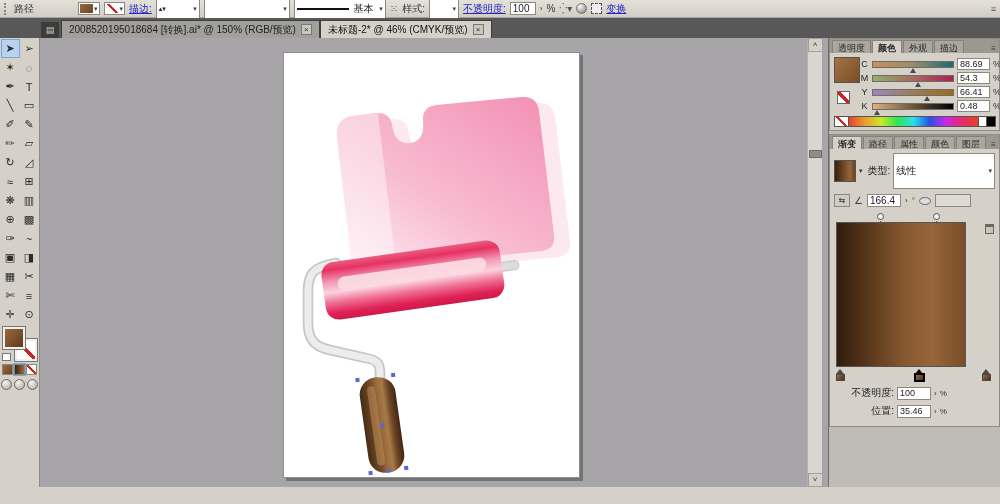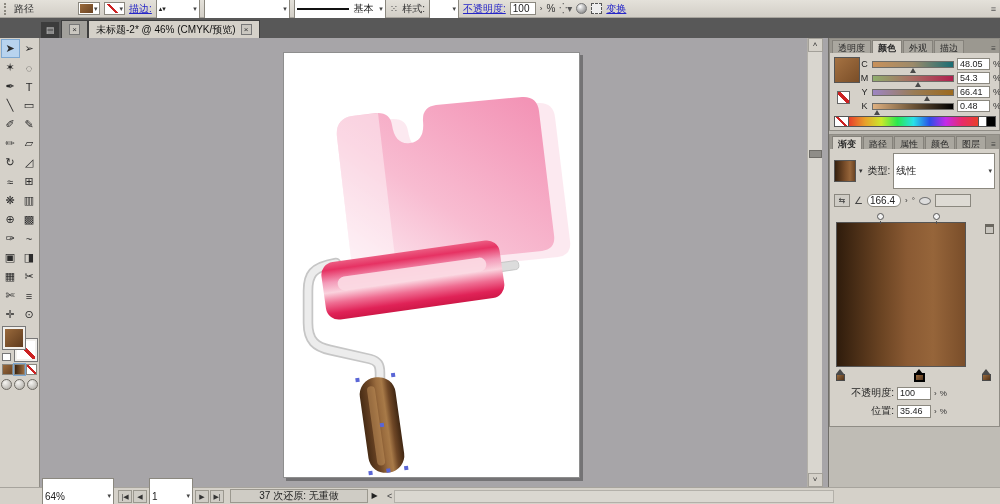--- a/index.html
+++ b/index.html
@@ -102,21 +102,21 @@
 
   
   .grad-row1 { display:flex; align-items:center; gap:3px; padding:4px 4px 2px 4px; }
   .g-swatch { width:22px; height:22px; border:1px solid #555; background:linear-gradient(90deg,#35200e,#7a4e2a 50%,#96653a 75%,#6b4423); }
   .g-swatch-arrow { font-size:7px; color:#333; }
   .g-type-label { margin-left:2px; }
   .g-type-select { flex:1; height:24px; }
   .grad-row2 { display:flex; align-items:center; gap:4px; padding:3px 4px; }
   .rev-ico { width:16px; height:13px; border:1px solid #8a877f; background:#cfccc5; font-size:8px; line-height:11px; text-align:center; color:#333; }
   .ang-ico { font-size:10px; color:#444; }
-  .f-angle { width:34px;border-radius:6px; }
+  .f-angle { width:34px; }
   .deg { font-size:8px; color:#333; }
   .oval-ico { width:12px; height:8px; border:1px solid #777; border-radius:50%; background:#ddd; }
   .f-ratio { width:36px; background:#dedbd4; }
   .g-slider-wrap { position:relative; margin:12px 6px 2px 6px; }
   .op-stop { position:absolute; top:-9px; width:7px; height:7px; border-radius:50%; background:#f2f2f2; border:1px solid #555; }
   .op-stop::after { content:""; position:absolute; left:2px; top:7px; width:1px; height:3px; background:#555; }
   .g-trash { position:absolute; right:-1px; top:2px; width:9px; height:10px; border:1px solid #6a675f; border-top:3px solid #6a675f; background:#c8c5be; }
   .g-slider { width:130px; height:145px; border:1px solid #555; background:linear-gradient(90deg,#2f1c0c,#6b4423 35%,#8a5a33 55%,#96653a 75%,#7a4e2a); }
   .stop-row { position:relative; height:13px; margin:0 6px; }
   .cstop { position:absolute; top:0; width:9px; }
@@ -187,20 +187,21 @@
     <span class="mini-ico">⁛▾</span>
     <div class="ball"></div>
     <div class="dashed-sq"></div>
     <span class="link">变换</span>
     <span class="cb-right">≡</span>
   </div>
 
   <div class="tab-bar">
     <div class="tab-corner">▤</div>
     <div class="doc-tab inactive">
+      <span>2008520195018684 [转换].ai* @ 150% (RGB/预览)</span>
       <span class="tab-close">×</span>
     </div>
     <div class="doc-tab active">
       <span>未标题-2* @ 46% (CMYK/预览)</span>
       <span class="tab-close">×</span>
     </div>
   </div>
 
   <div class="main">
 
@@ -331,21 +332,21 @@
           <div class="cp-left">
             <div class="cp-fill"></div>
             <div class="cp-strokeproxy"></div>
           </div>
           <div class="cp-rows">
             <div class="chan">
               <span class="cl">C</span>
               <div class="track tr-c">
                   <div class="ptr p48"></div>
                 </div>
-              <div class="field">48.05</div>
+              <div class="field">88.69</div>
               <span class="unit">%</span>
             </div>
             <div class="chan">
               <span class="cl">M</span>
               <div class="track tr-m">
                   <div class="ptr p54"></div>
                 </div>
               <div class="field">54.3</div>
               <span class="unit">%</span>
             </div>
@@ -434,34 +435,14 @@
             <div class="field">35.46</div>
             <span class="stepper">›</span>
             <span class="deg">%</span>
           </div>
         </div>
       </div>
 
     </div>
   </div>
 
-  <div class="status-bar">
-    <div class="select sb-zoom">
-        <span>64%</span>
-        <span class="dd-arrow">▾</span>
-      </div>
-    <div class="nav">
-      <div class="nav-btn">|◀</div>
-      <div class="nav-btn">◀</div>
-      <div class="select sb-page">
-          <span>1</span>
-          <span class="dd-arrow">▾</span>
-        </div>
-      <div class="nav-btn">▶</div>
-      <div class="nav-btn">▶|</div>
-    </div>
-    <div class="sb-msg">37 次还原: 无重做</div>
-    <div class="sb-arrow">▶</div>
-    <span class="sb-ltrack">&lt;</span>
-    <div class="sb-hscroll"></div>
-  </div>
 
 </div>
 
 </body></html>

